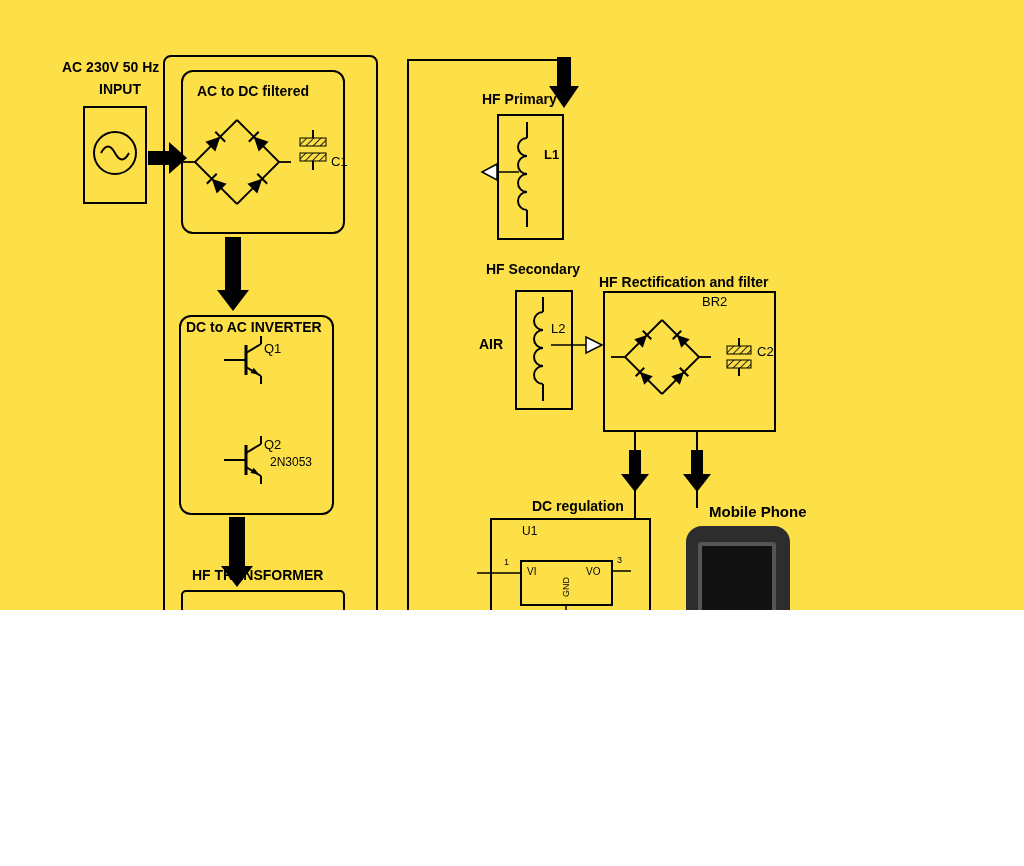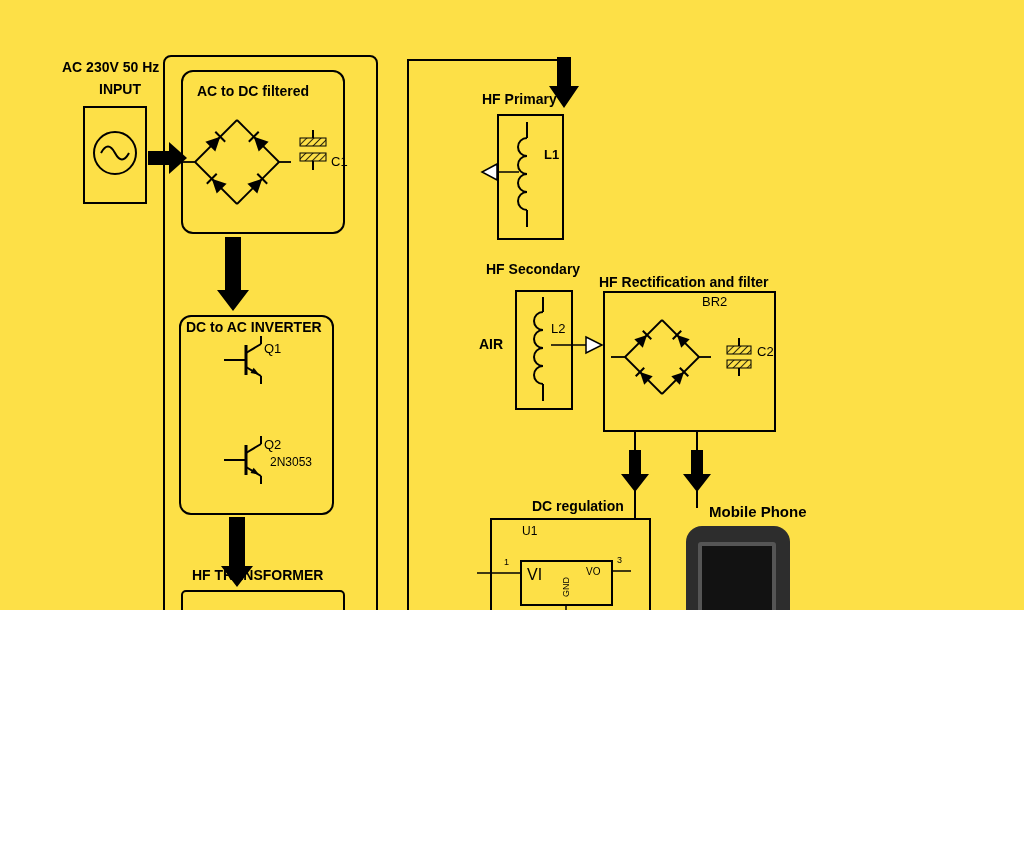--- a/index.html
+++ b/index.html
@@ -210,21 +210,21 @@
   <div class="lbl h" style="left:486px;top:262px;text-align:center;">HF Secondary</div>
   <div class="lbl c" style="left:551px;top:322px;text-align:center;">L2</div>
   <div class="lbl h" style="left:479px;top:337px;">AIR</div>
 
   <div class="lbl h" style="left:599px;top:275px;">HF Rectification and filter</div>
   <div class="lbl c" style="left:702px;top:295px;">BR2</div>
   <div class="lbl c" style="left:757px;top:345px;">C2</div>
 
   <div class="lbl h" style="left:532px;top:499px;">DC regulation</div>
   <div class="lbl" style="left:522px;top:525px;font-size:12px;">U1</div>
-  <div class="lbl" style="left:527px;top:566px;font-size:16px;text-align:right;">VI</div>
+  <div class="lbl" style="left:527px;top:566px;font-size:10px;text-align:right;">VI</div>
   <div class="lbl" style="left:586px;top:566px;font-size:10px;">VO</div>
   <div class="lbl tiny" style="left:547px;top:582px;width:40px;text-align:center;transform:rotate(-90deg);">GND</div>
   <div class="lbl tiny" style="left:504px;top:558px;">1</div>
   <div class="lbl tiny" style="left:617px;top:556px;">3</div>
   <div class="lbl tiny" style="left:549px;top:610px;transform:rotate(-90deg);">2</div>
 
   <div class="lbl" style="left:709px;top:504px;font-size:15px;font-weight:bold;">Mobile Phone</div>
 
 </div>
 

